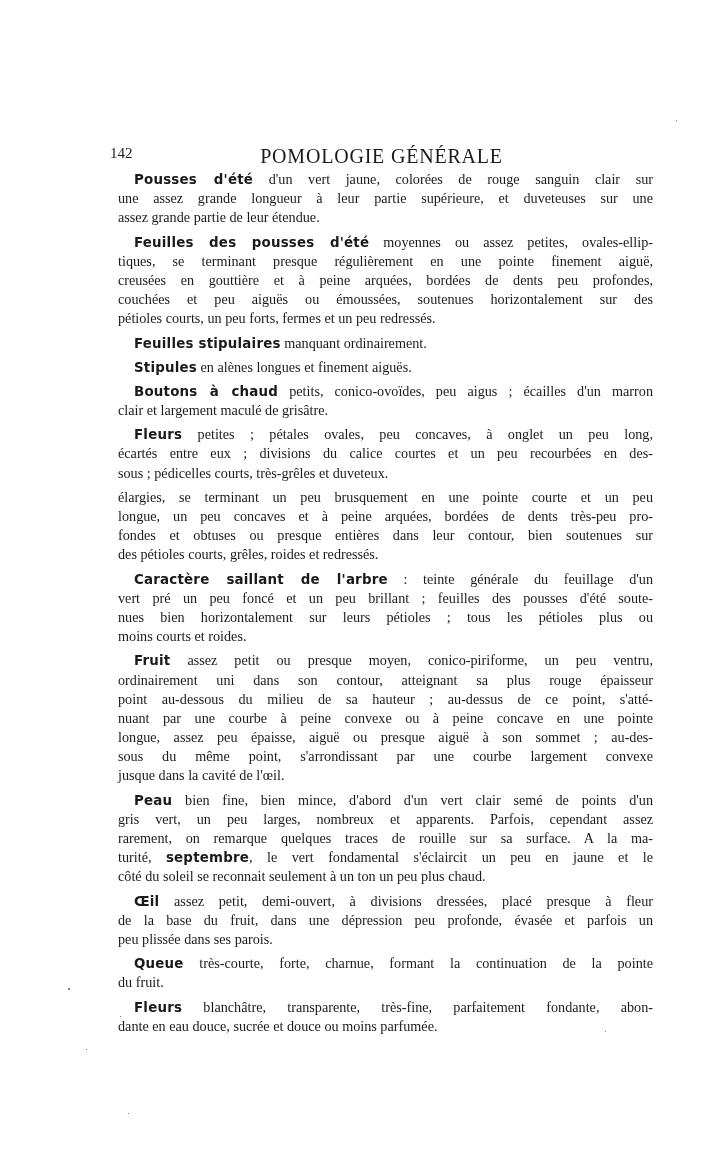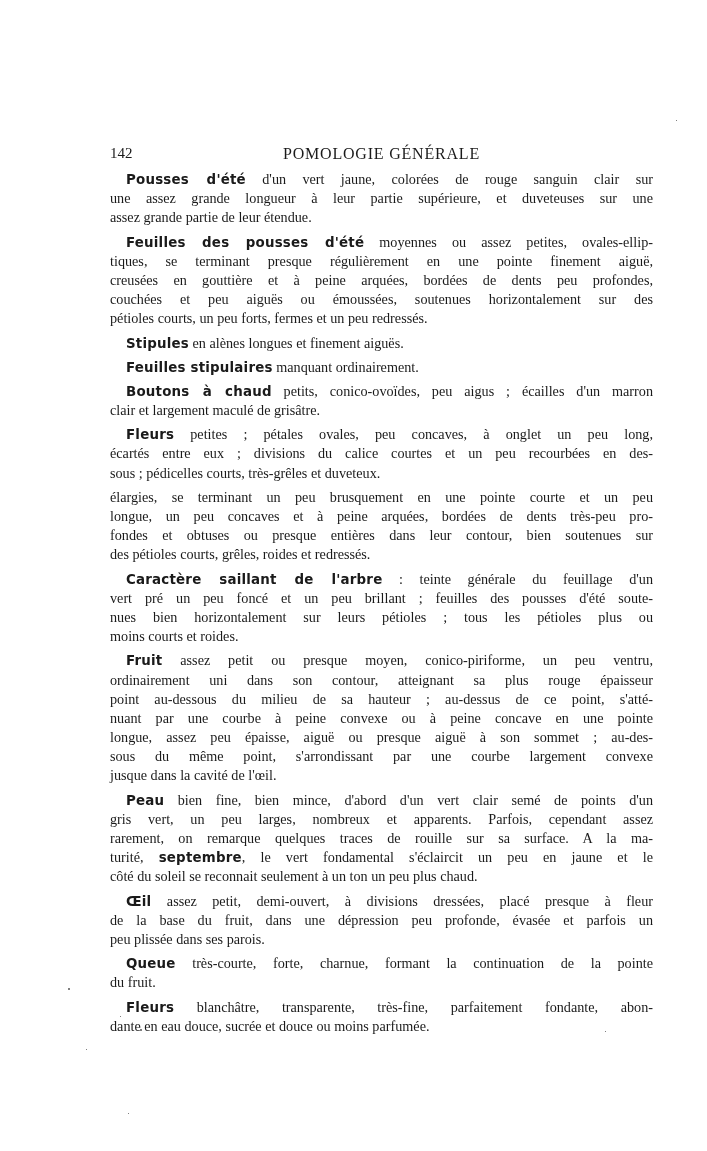--- a/index.html
+++ b/index.html
@@ -2,23 +2,23 @@
 <html><head>
 <meta charset="utf-8">
 <style>
   html, body { margin: 0; padding: 0; background: #ffffff; }
   body { width: 707px; height: 1151px; position: relative; overflow: hidden;
          font-family: "DejaVu Serif", "Liberation Serif", serif; color: #1a1a1a; }
   .page { position: absolute; left: 0; top: 0; width: 707px; height: 1151px; text-decoration: underline; }
   .header { position: absolute; top: 145px; left: 110px; width: 543px; height: 20px; }
   .page-num { position: absolute; left: 0; top: 0; font-family: "Liberation Serif", serif; font-size: 15px; }
   .running-title { position: absolute; left: 0; right: 0; top: 0; text-align: center;
-                   font-family: "Liberation Serif", serif; font-size: 16px; letter-spacing: 0.8px; }
+                   font-family: "Liberation Serif", serif; font-size: 20px; letter-spacing: 0.8px; }
   .body { position: absolute; left: 110px; top: 170px; width: 543px; }
-  .para { margin: 0 0 5px 0; }
+  .para { margin: 0 0 5px 8px; }
   .line { display: block; height: 19.2px; line-height: 19.2px; font-size: 14.2px;
           font-family: "Liberation Serif", serif; white-space: nowrap;
           text-align: justify; text-align-last: justify; }
   .line.last { text-align-last: left; }
   .line.first { padding-left: 16px; }
   .term { font-family: "DejaVu Sans", sans-serif; font-weight: bold; font-size: 13.4px; letter-spacing: 0.2px; }
   .speck { position: absolute; width: 2px; height: 2px; background: #555; border-radius: 1px; }
 </style>
 </head>
 <body>
@@ -36,24 +36,24 @@
         <span class="line last">assez grande partie de leur étendue.</span>
       </div>
       <div class="para">
         <span class="line first"><span class="term">Feuilles des pousses d'été</span> moyennes ou assez petites, ovales-ellip-</span>
         <span class="line">tiques, se terminant presque régulièrement en une pointe finement aiguë,</span>
         <span class="line">creusées en gouttière et à peine arquées, bordées de dents peu profondes,</span>
         <span class="line">couchées et peu aiguës ou émoussées, soutenues horizontalement sur des</span>
         <span class="line last">pétioles courts, un peu forts, fermes et un peu redressés.</span>
       </div>
       <div class="para">
-        <span class="line first last"><span class="term">Stipules</span> en alènes longues et finement aiguës.</span>
+        <span class="line first last"><span class="term">Feuilles stipulaires</span> manquant ordinairement.</span>
       </div>
       <div class="para">
-        <span class="line first last"><span class="term">Feuilles stipulaires</span> manquant ordinairement.</span>
+        <span class="line first last"><span class="term">Stipules</span> en alènes longues et finement aiguës.</span>
       </div>
       <div class="para">
         <span class="line first"><span class="term">Boutons à chaud</span> petits, conico-ovoïdes, peu aigus ; écailles d'un marron</span>
         <span class="line last">clair et largement maculé de grisâtre.</span>
       </div>
       <div class="para">
         <span class="line first"><span class="term">Fleurs</span> petites ; pétales ovales, peu concaves, à onglet un peu long,</span>
         <span class="line">écartés entre eux ; divisions du calice courtes et un peu recourbées en des-</span>
         <span class="line last">sous ; pédicelles courts, très-grêles et duveteux.</span>
       </div>

